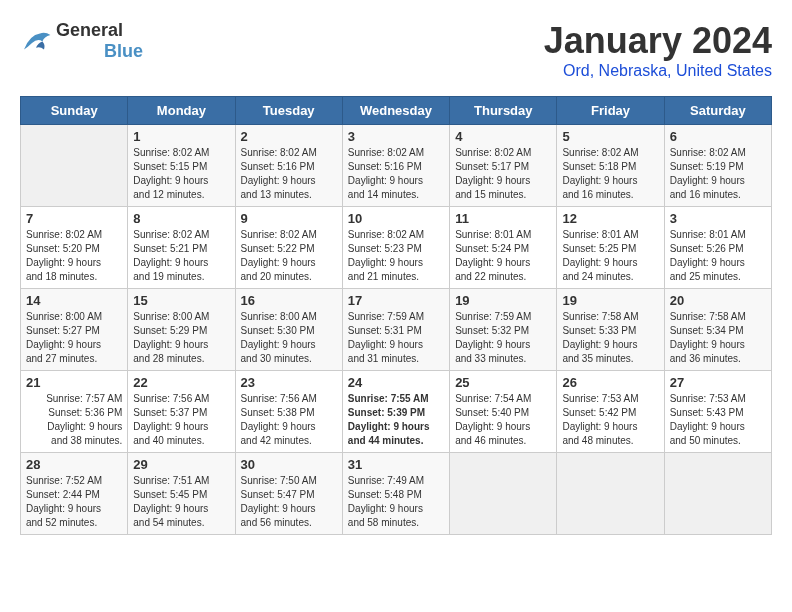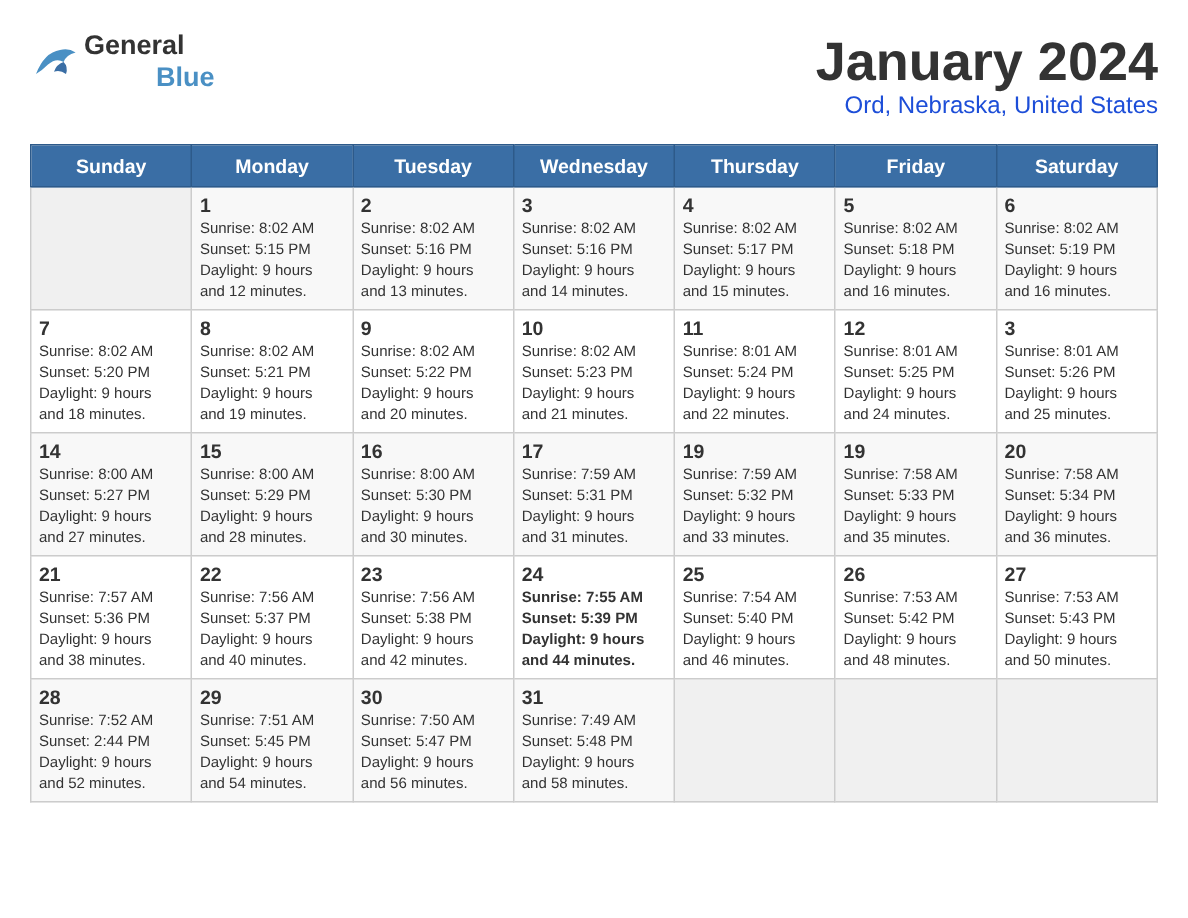--- a/index.html
+++ b/index.html
@@ -269,21 +269,21 @@
           <span class="day-number">20</span>
           <div class="day-info" style="white-space: pre-line;">Sunrise: 7:58 AM
 Sunset: 5:34 PM
 Daylight: 9 hours
 and 36 minutes.</div>
         </td>
       </tr>
       <tr>
         <td>
           <span class="day-number">21</span>
-          <div class="day-info" style="white-space: pre-line;">Sunrise: 7:57 AM
+          <div class="day-info" style="white-space: pre-line; text-align: right;">Sunrise: 7:57 AM
 Sunset: 5:36 PM
 Daylight: 9 hours
 and 38 minutes.</div>
         </td>
         <td>
           <span class="day-number">22</span>
           <div class="day-info" style="white-space: pre-line;">Sunrise: 7:56 AM
 Sunset: 5:37 PM
 Daylight: 9 hours
 and 40 minutes.</div>

